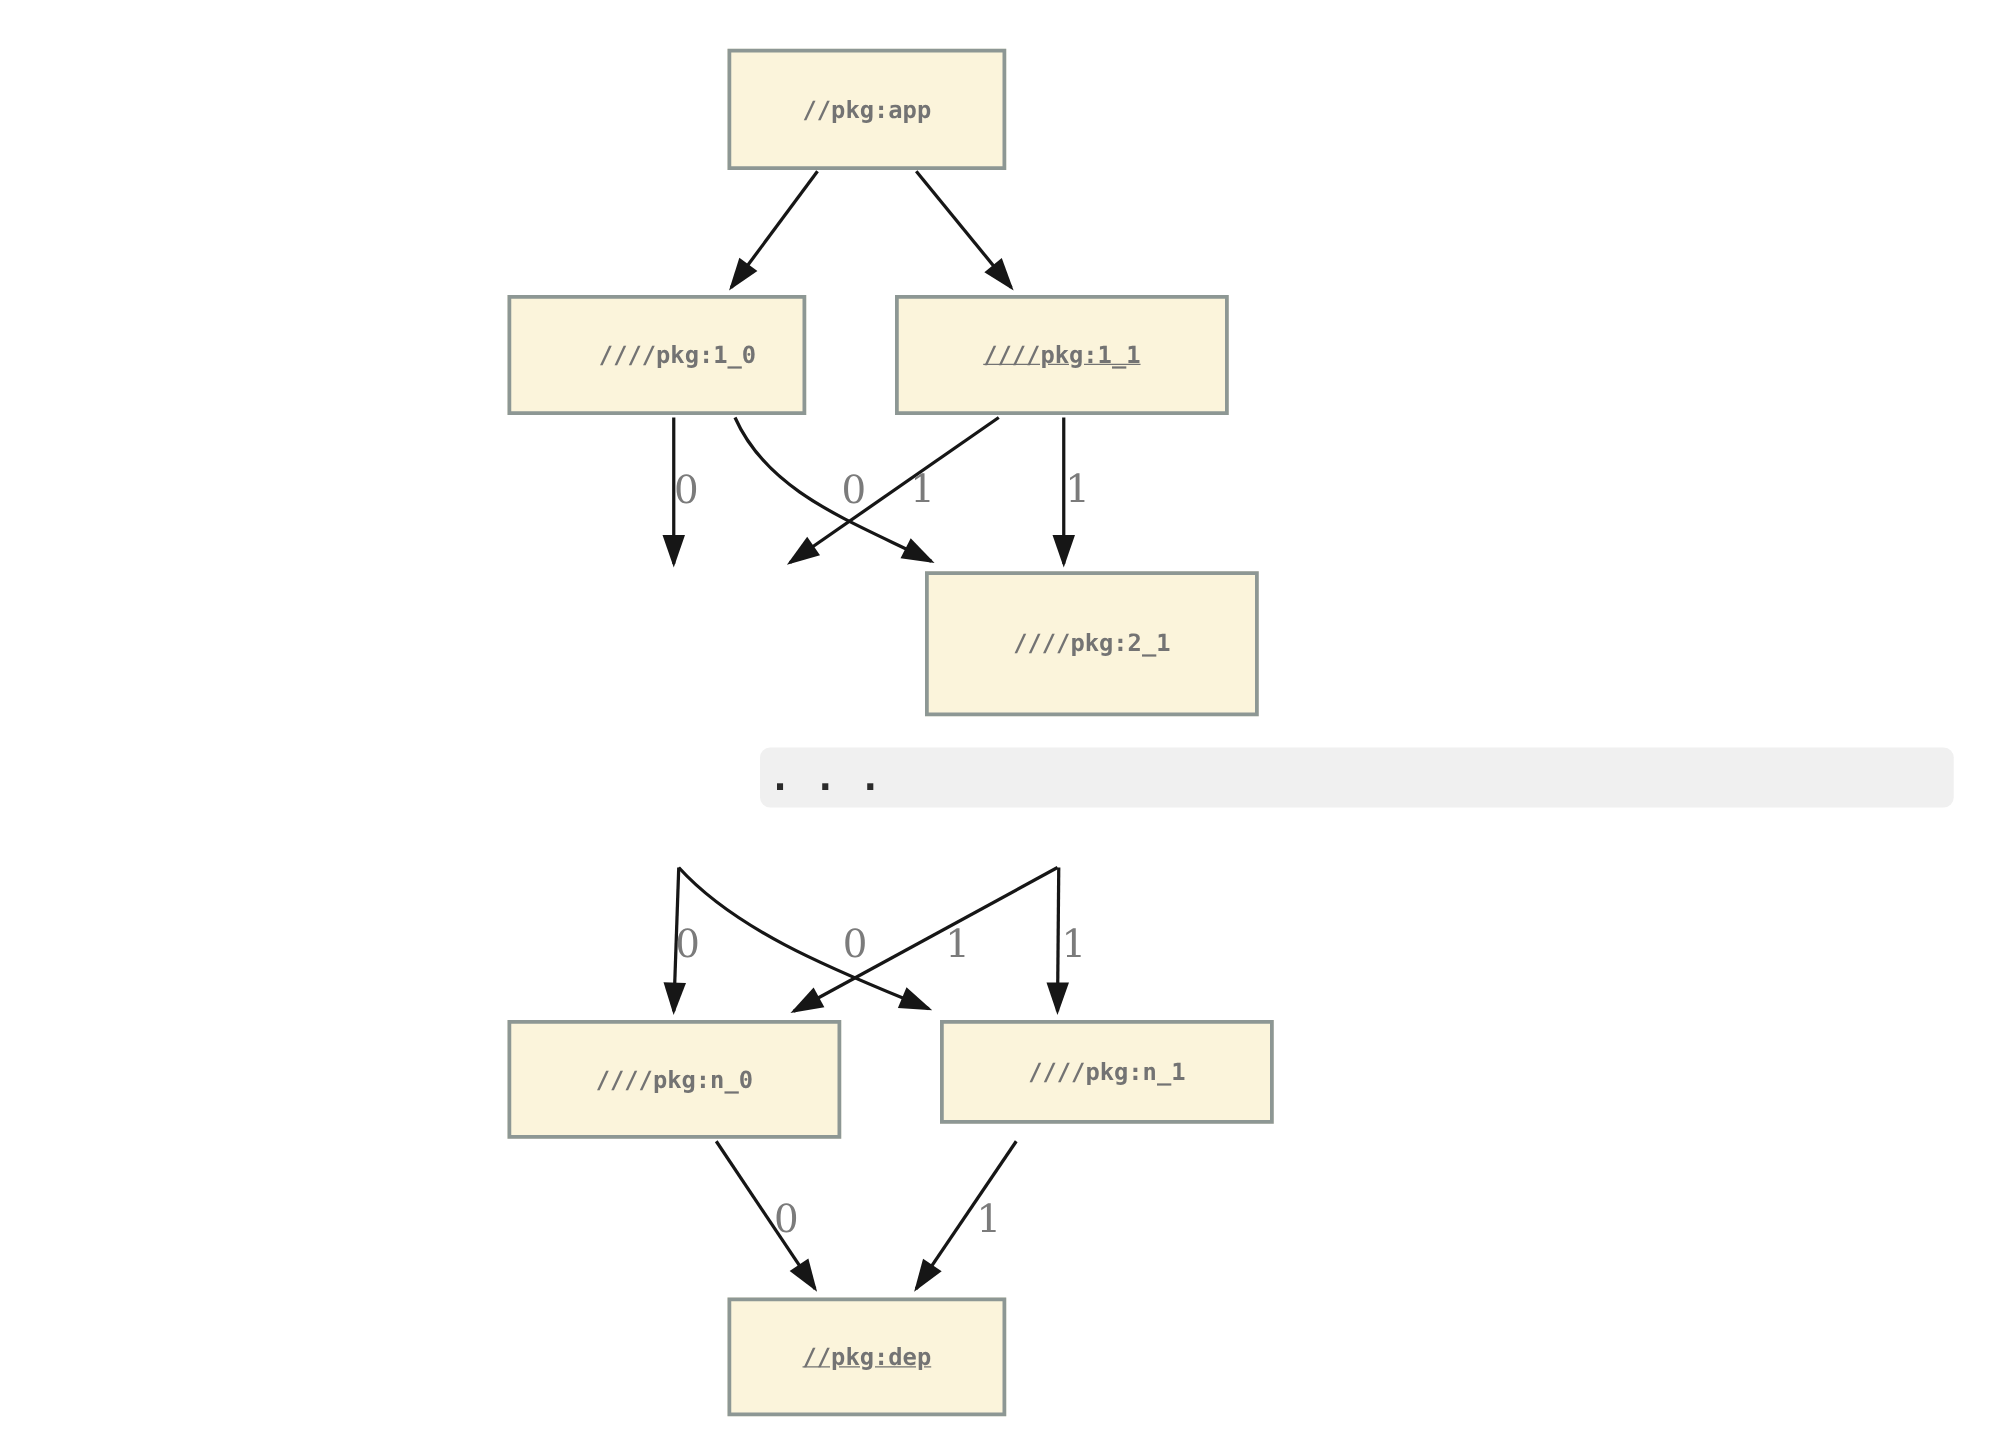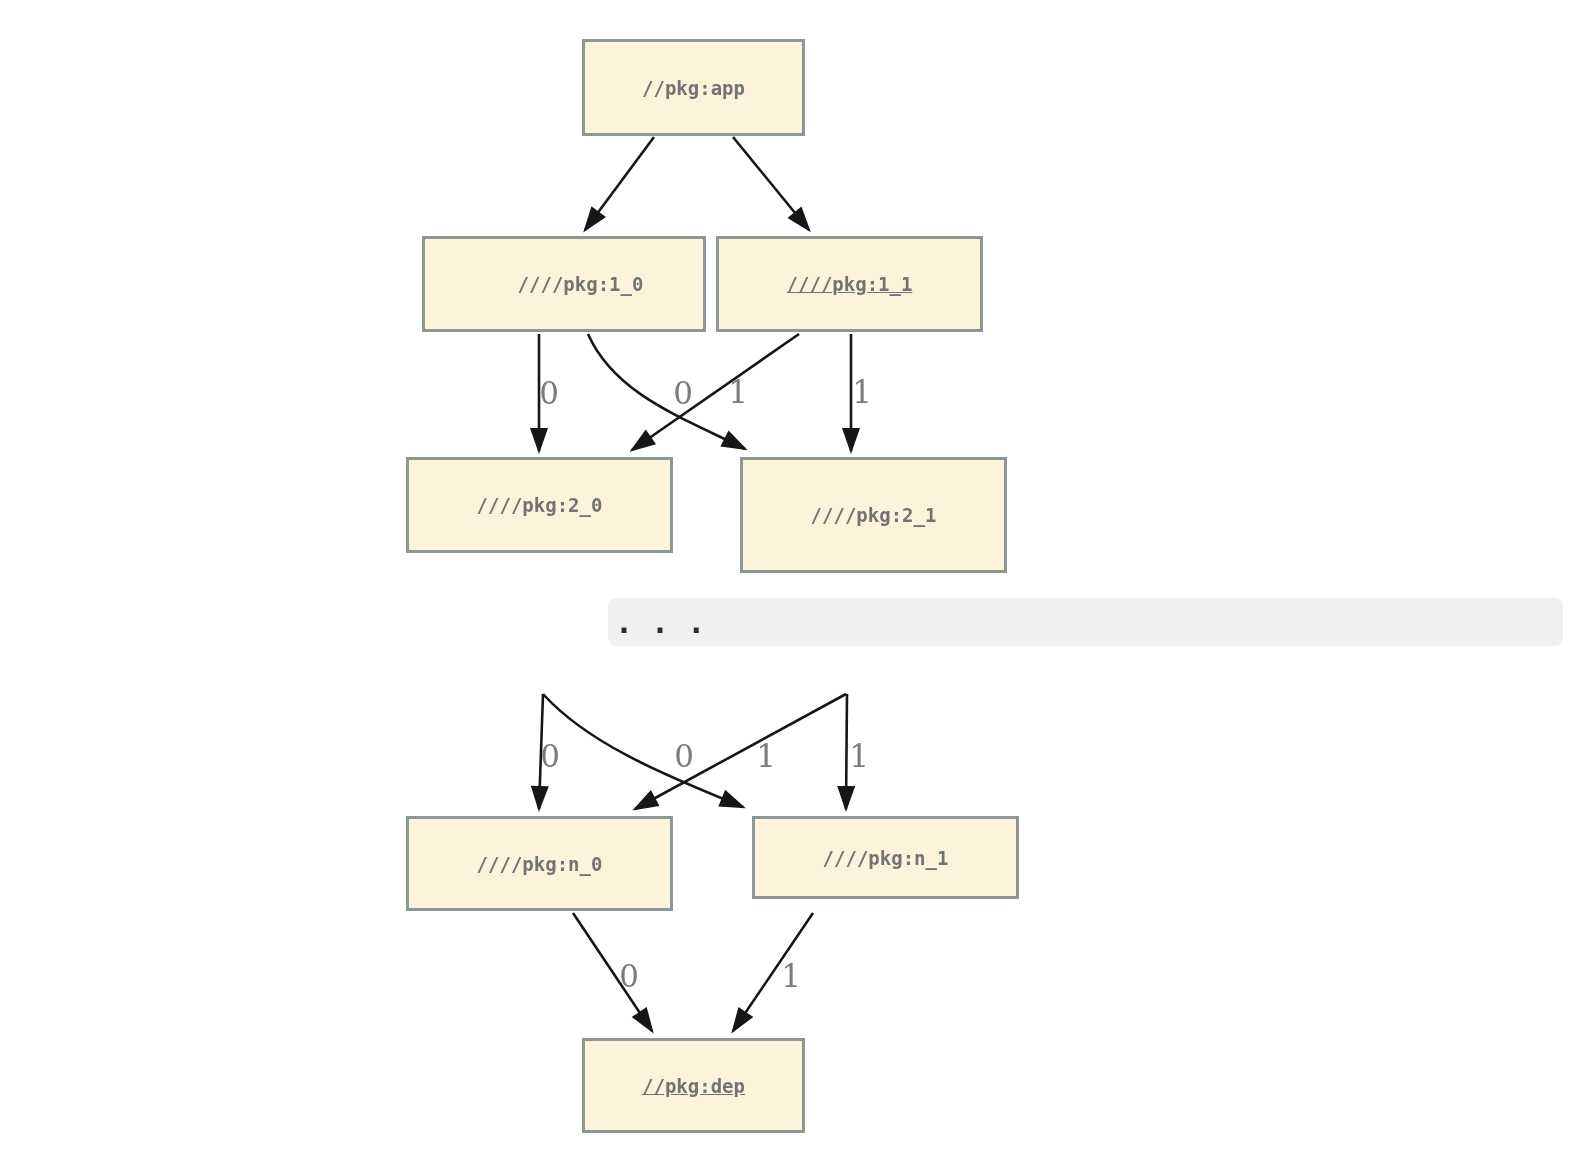--- a/index.html
+++ b/index.html
@@ -90,25 +90,24 @@
     <path d="M 543 694 L 539 809" marker-end="url(#arrow)"></path>
     <path d="M 846 694 L 635 809" marker-end="url(#arrow)"></path>
     <path d="M 543 694 C 592 748 678 780 743 807" marker-end="url(#arrow)"></path>
     <path d="M 847 694 L 846 809" marker-end="url(#arrow)"></path>
     <path d="M 573 913 L 652 1031" marker-end="url(#arrow)"></path>
     <path d="M 813 913 L 733 1031" marker-end="url(#arrow)"></path>
   </svg>
 
   <div class="node" style="left:582px; top:39px; width:223px; height:97px;">//pkg:app</div>
 
-  <div class="node" style="left:422px; top:236px; width:284px; height:96px;padding-left:33px;">////pkg:1_0</div>
+  <div class="node" style="left:406px; top:236px; width:239px; height:96px;padding-left:33px;">////pkg:1_0</div>
 
   <div class="node" style="left:716px; top:236px; width:267px; height:96px;text-decoration:underline;">////pkg:1_1</div>
 
-  <div class="node" style="left:406px; top:457px; width:267px; height:96px;">////pkg:2_0</div>
 
   <div class="node" style="left:740px; top:457px; width:267px; height:116px;">////pkg:2_1</div>
 
   <div class="codebar">
     <span>. . .</span>
   </div>
 
   <div class="node" style="left:406px; top:816px; width:267px; height:95px;">////pkg:n_0</div>
 
   <div class="node" style="left:752px; top:816px; width:267px; height:83px;">////pkg:n_1</div>

